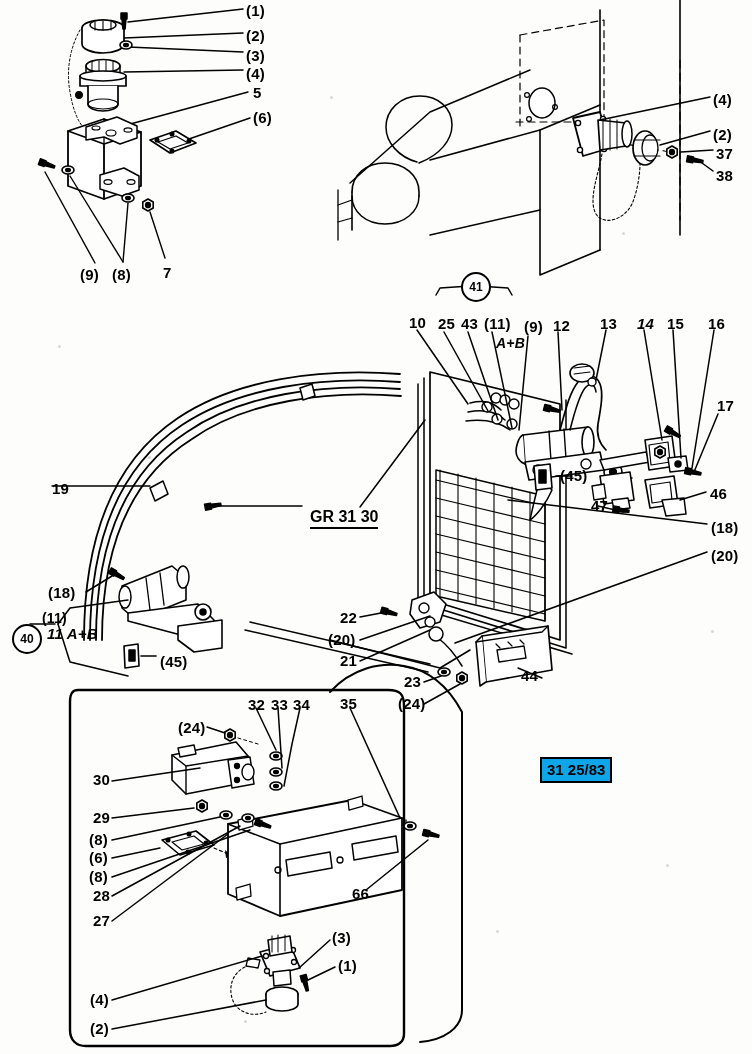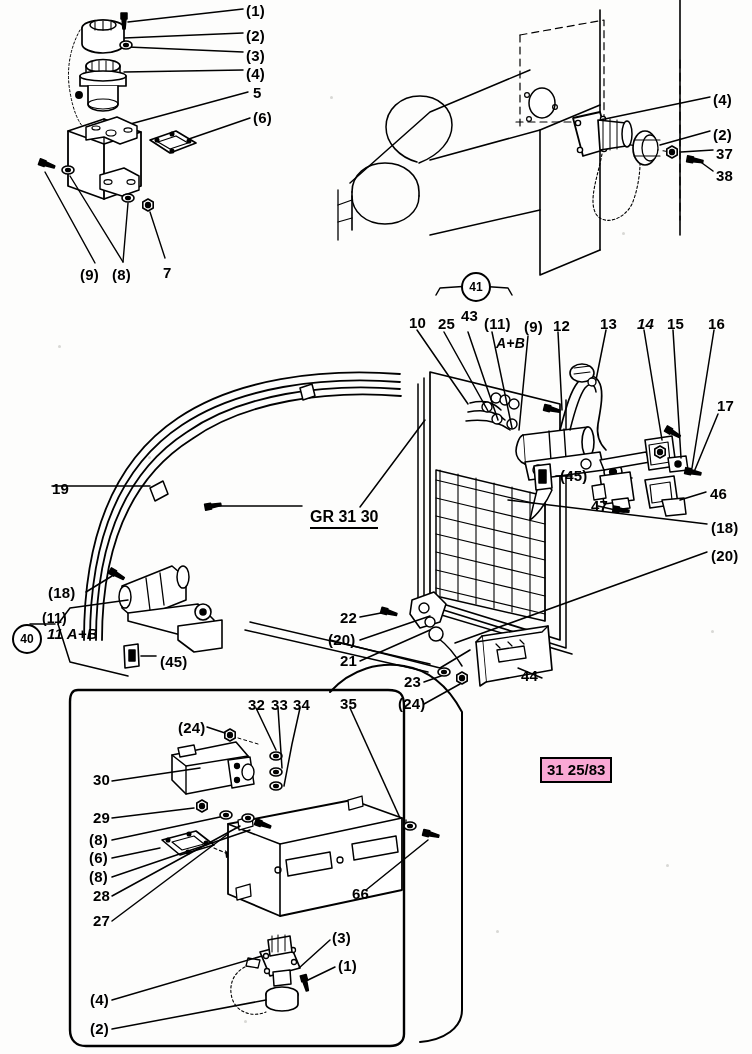--- a/index.html
+++ b/index.html
@@ -7,21 +7,21 @@
   body{width:752px;height:1054px;overflow:hidden;
        font-family:"Liberation Sans","DejaVu Sans",sans-serif;color:#000;}
   #sheet{position:relative;width:752px;height:1054px;background:#fdfdfc;}
   svg#art{position:absolute;left:0;top:0;width:752px;height:1054px;}
   .lbl{position:absolute;font-family:"Liberation Sans","DejaVu Sans",sans-serif;
        font-size:15px;font-weight:700;letter-spacing:.2px;white-space:nowrap;
        color:#000;line-height:1;}
   .lbl.sm{font-size:14px;}
   .lbl.ital{font-style:italic;font-weight:700;}
   .boxlbl{position:absolute;border:2px solid #000;padding:2px 5px 3px 5px;
-          font-size:15px;font-weight:700;background:#f9a8d4;white-space:nowrap;}
+          font-size:15px;font-weight:700;background:#0ea5e9;white-space:nowrap;}
   .ulbl{position:absolute;font-size:16px;font-weight:700;white-space:nowrap;
         border-bottom:2px solid #000;padding-bottom:1px;}
   .circ{position:absolute;width:26px;height:26px;border:2px solid #000;
         border-radius:50%;display:flex;align-items:center;justify-content:center;
         font-size:12px;font-weight:700;background:#fff;}
   .speck{position:absolute;background:#b9b9b4;border-radius:50%;opacity:.55;}
 </style>
 </head>
 <body>
 
@@ -452,21 +452,21 @@
   <div class="lbl" style="left:112px;top:267px;">(8)</div>
   <div class="lbl" style="left:163px;top:265px;">7</div>
 
   <div class="lbl" style="left:713px;top:92px;">(4)</div>
   <div class="lbl" style="left:713px;top:127px;">(2)</div>
   <div class="lbl" style="left:716px;top:146px;">37</div>
   <div class="lbl" style="left:716px;top:168px;">38</div>
 
   <div class="lbl" style="left:409px;top:315px;">10</div>
   <div class="lbl" style="left:438px;top:316px;">25</div>
-  <div class="lbl" style="left:461px;top:308px;text-align:right;">43</div>
+  <div class="lbl" style="left:461px;top:316px;text-align:right;">43</div>
   <div class="lbl" style="left:484px;top:316px;">(11)</div>
   <div class="lbl ital" style="left:496px;top:336px;font-size:14px;">A+B</div>
   <div class="lbl" style="left:524px;top:319px;">(9)</div>
   <div class="lbl" style="left:553px;top:318px;">12</div>
   <div class="lbl" style="left:600px;top:316px;">13</div>
   <div class="lbl" style="left:637px;top:316px;font-style:italic;">14</div>
   <div class="lbl" style="left:667px;top:316px;">15</div>
   <div class="lbl" style="left:708px;top:316px;">16</div>
   <div class="lbl" style="left:717px;top:398px;">17</div>
   <div class="lbl" style="left:560px;top:468px;">(45)</div>

